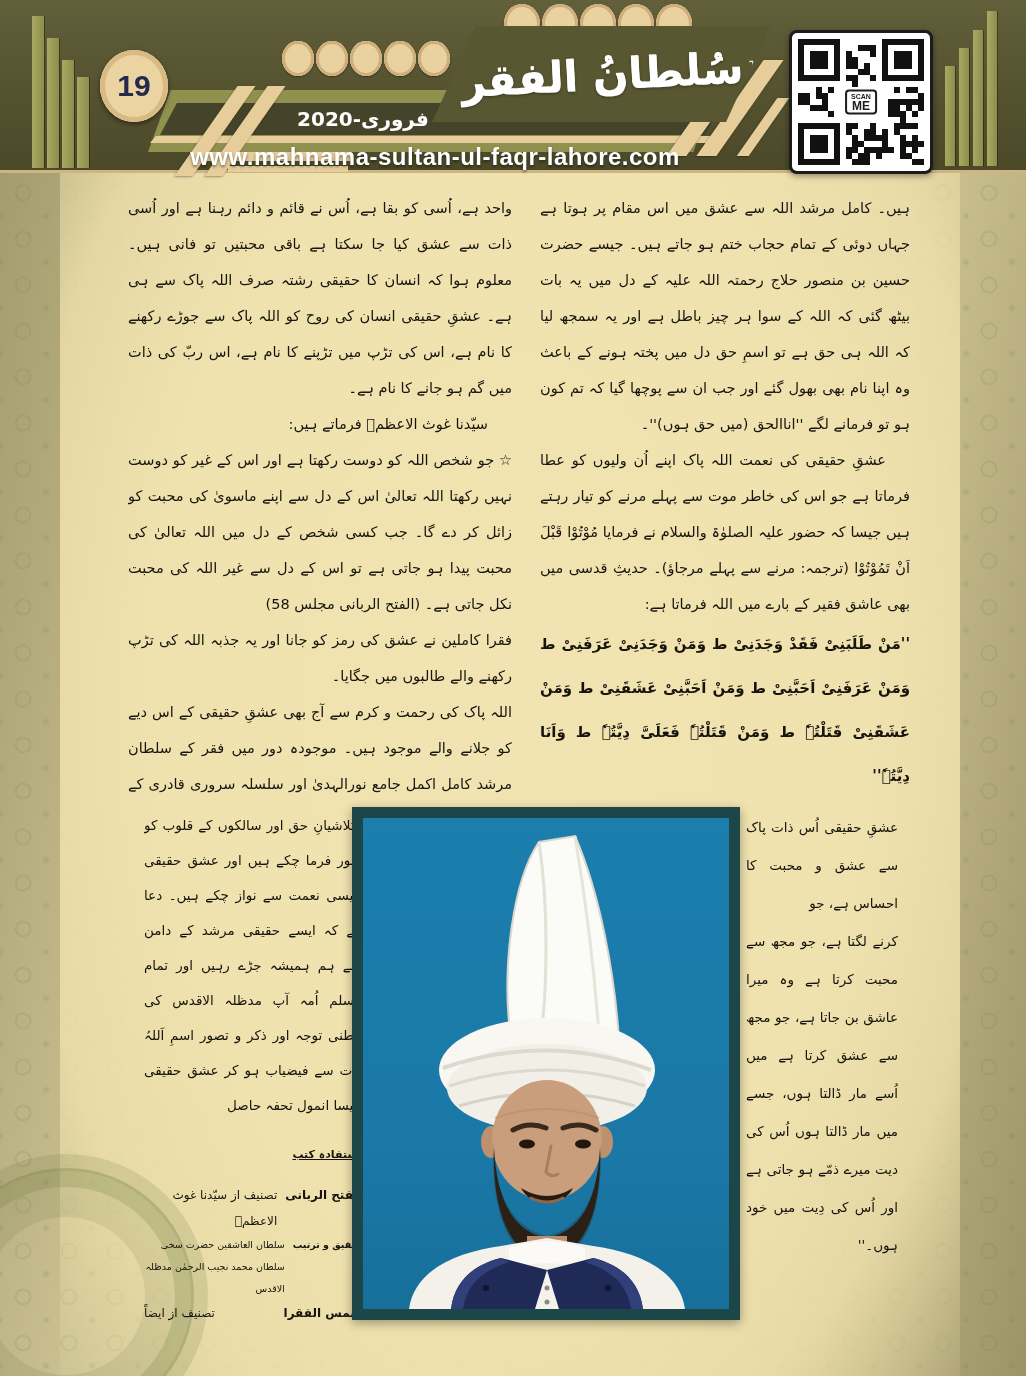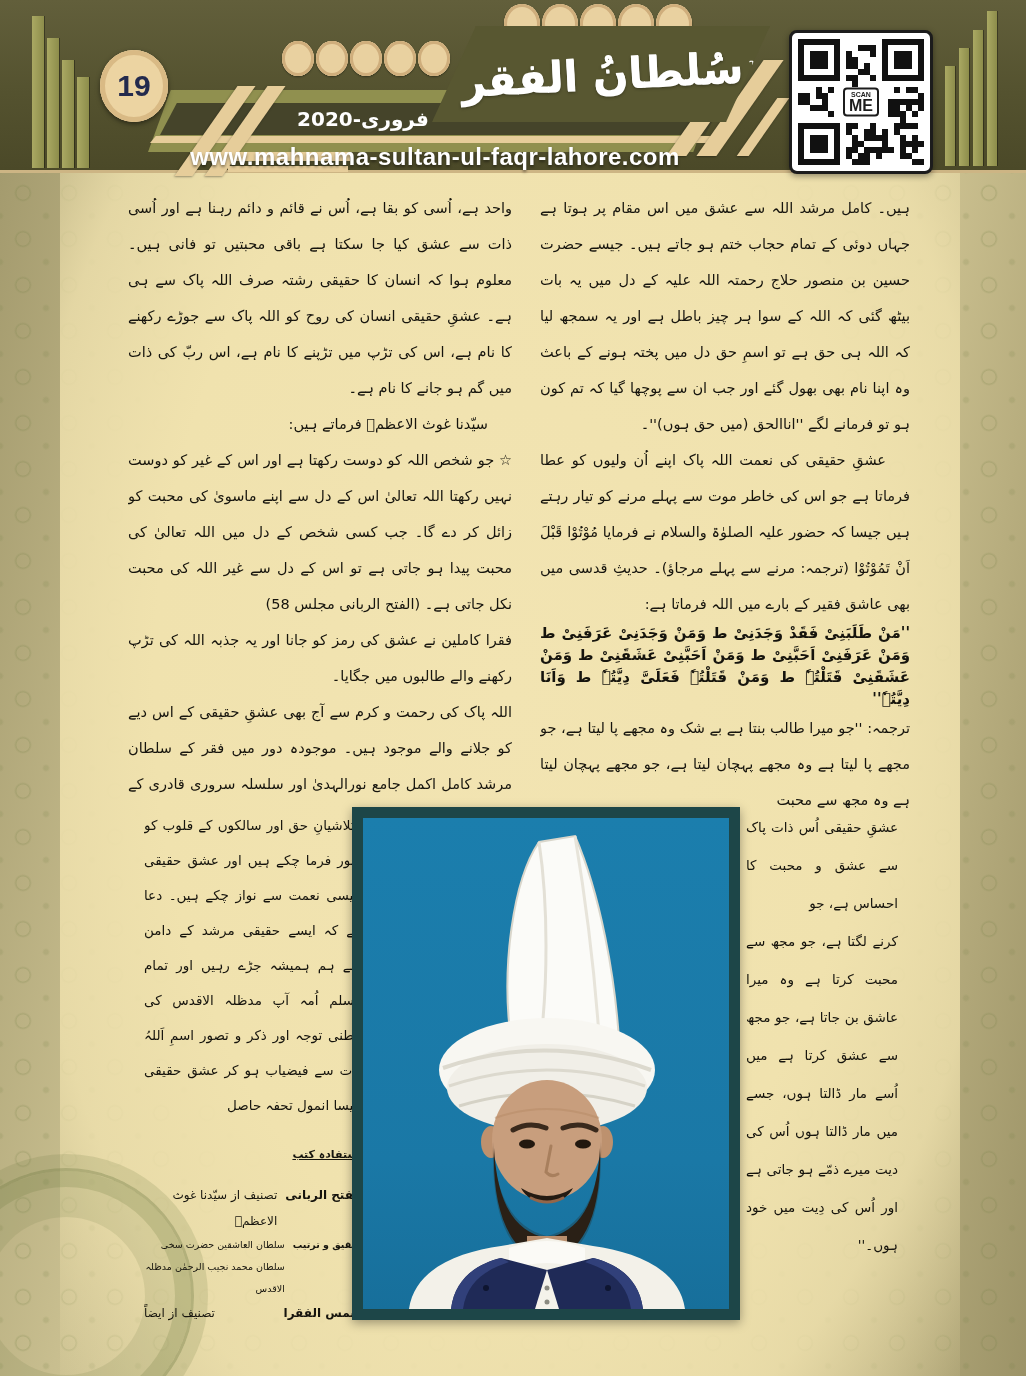--- a/index.html
+++ b/index.html
@@ -52,31 +52,31 @@
     color:#fff;font:bold 20px "DejaVu Sans",sans-serif;line-height:30px;text-align:center;}
   .site-url{position:absolute;left:150px;top:143px;width:570px;text-align:center;color:#fff;
     font:bold 24px "Liberation Sans",sans-serif;letter-spacing:.5px;text-shadow:0 2px 3px rgba(0,0,0,.45);}
   .qr-box{position:absolute;left:789px;top:30px;width:138px;height:138px;background:#fff;
     border:3px solid #1c1c1c;border-radius:8px;box-shadow:0 2px 6px rgba(0,0,0,.4);}
   .qr-box svg{position:absolute;left:6px;top:6px;}
   .scan-label{position:absolute;left:50%;top:50%;transform:translate(-50%,-50%);background:#fff;
     border:2px solid #1c1c1c;border-radius:4px;padding:1px 4px;text-align:center;
     font-family:"Liberation Sans",sans-serif;color:#1c1c1c;line-height:1;}
   .scan-label .l1{font-size:7px;font-weight:bold;display:block;}
-  .scan-label .l2{font-size:16px;font-weight:bold;display:block;}
+  .scan-label .l2{font-size:12px;font-weight:bold;display:block;}
 
   
   .col{position:absolute;direction:rtl;text-align:justify;color:#16140d;overflow:hidden;}
   .col p{margin:0;}
   .col-left-wide{left:128px;top:190px;width:384px;height:618px;font-size:14.5px;line-height:36px;}
   .col-right-wide{left:540px;top:190px;width:370px;height:618px;font-size:14.5px;line-height:36px;}
   .col-left-narrow{left:144px;top:808px;width:218px;height:562px;font-size:13.5px;line-height:35px;}
   .col-right-narrow{left:746px;top:808px;width:152px;height:526px;font-size:13.5px;line-height:38px;}
   .indent{text-indent:24px;}
-  .hadith{font-weight:bold;font-size:15px;line-height:22px;}
+  .hadith{font-weight:bold;font-size:15px;line-height:44px;}
   .amen{margin-top:4px;}
   .refs-heading{font-weight:bold;text-decoration:underline;font-size:11px;margin:14px 0 10px;text-align:right;}
   .ref{display:flex;justify-content:space-between;gap:8px;font-size:12px;line-height:26px;text-align:right;}
   .ref .t{white-space:nowrap;font-weight:bold;}
   .ref.tiny{font-size:9.5px;line-height:22px;}
 
   
   .photo{position:absolute;left:352px;top:807px;width:388px;height:513px;box-sizing:border-box;
     border:11px solid #1d4648;background:linear-gradient(180deg,#1b7ead 0%,#1a78a6 70%,#176f9b 100%);
     box-shadow:0 3px 10px rgba(0,0,0,.35);}

